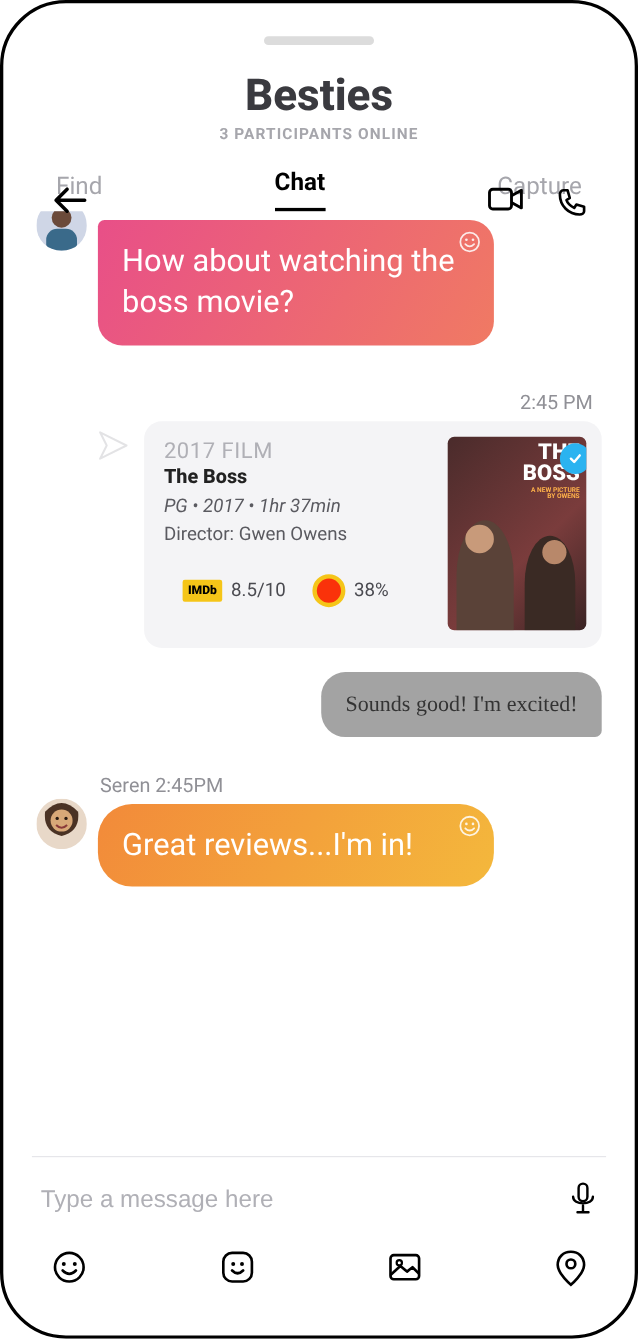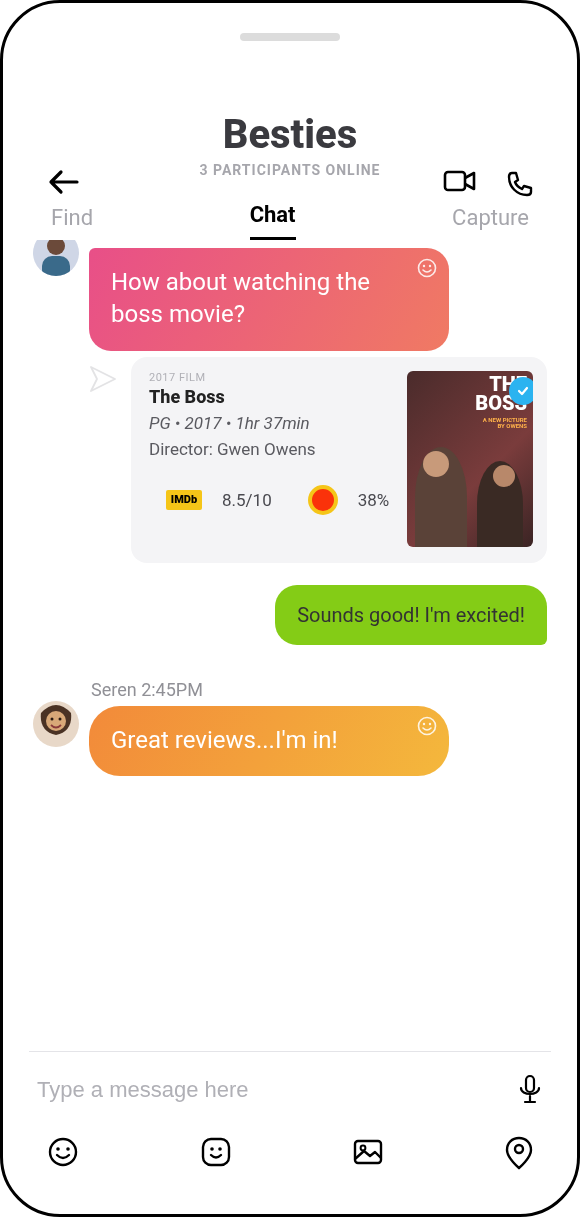--- a/index.html
+++ b/index.html
@@ -26,21 +26,21 @@
     position: absolute;
     top: 30px;
     left: 50%;
     transform: translateX(-50%);
     width: 100px;
     height: 8px;
     background: #dcdcdc;
     border-radius: 4px;
   }
   .header {
-    padding-top: 108px;
+    padding-top: 60px;
     text-align: center;
     position: relative;
   }
   .back-btn {
     position: absolute;
     left: 44px;
     top: 165px;
     cursor: pointer;
   }
   .video-btn { position: absolute; right: 100px; top: 165px; cursor: pointer; }
@@ -86,21 +86,21 @@
     border-radius: 50%;
     flex-shrink: 0;
     margin-right: 10px;
     overflow: hidden;
   }
   .avatar.cut { margin-top: -18px; }
   .bubble {
     border-radius: 22px;
     padding: 18px 22px 20px 22px;
     color: #fff;
-    font-size: 24px;
+    font-size: 28px;
     line-height: 1.35;
     position: relative;
     max-width: 360px;
   }
   .bubble .emoji-btn {
     position: absolute;
     top: 10px;
     right: 12px;
     opacity: 0.85;
   }
@@ -133,25 +133,25 @@
   }
   .movie-card {
     flex: 1;
     background: #f4f4f6;
     border-radius: 16px;
     display: flex;
     padding: 14px 14px 16px 18px;
     position: relative;
   }
   .movie-info { flex: 1; padding-right: 10px; }
-  .movie-tag { font-size: 11px; color: #b0b0b6; letter-spacing: 0.5px; }
+  .movie-tag { font-size: 20px; color: #b0b0b6; letter-spacing: 0.5px; }
   .movie-title { font-size: 18px; font-weight: 800; color: #222; margin-top: 2px; }
   .movie-meta { font-size: 17px; color: #5a5a60; margin-top: 6px; font-style: italic; }
   .movie-dir  { font-size: 17px; color: #5a5a60; margin-top: 6px; }
-  .ratings { display: flex; align-items: center; gap: 20px; margin-top: 26px; padding-left: 17px; }
+  .ratings { display: flex; align-items: center; gap: 8px; margin-top: 26px; padding-left: 17px; }
   .imdb-badge {
     width: 36px; height: 20px; background: #f5c518;
     color: #000; font-size: 11px; font-weight: 900;
     display: flex; align-items: center; justify-content: center;
     border-radius: 2px;
   }
   .rating-val { font-size: 17px; color: #4a4a50; margin-right: 16px; }
   .rt-badge {
     width: 22px; height: 22px; background: #fa320a;
     border-radius: 50%; border: 4px solid #f5c518;
@@ -180,27 +180,28 @@
     position: absolute; top: 6px; right: -6px;
     width: 28px; height: 28px; background: #2bb3f0;
     border-radius: 50%; display: flex; align-items: center; justify-content: center;
     transform: translateX(-2px);
   }
   .poster-people {
     position: absolute; bottom: 0; left: 0; right: 0; height: 110px;
   }
   .reply-row { display: flex; justify-content: flex-end; margin-top: 22px; }
   .reply-bubble {
-    background: #84cc16;
+    background: #a3a3a3;
     color: #333;
     font-size: 20px;
     padding: 18px 22px;
     border-radius: 22px;
     border-bottom-right-radius: 6px;
     max-width: 360px;
+    font-family: Liberation Serif, serif;
   }
   .msg2-row { display: flex; align-items: flex-start; margin-top: 34px; }
   .msg2-meta { color: #909096; font-size: 18px; margin-bottom: 6px; margin-left: 2px; }
   .divider { height: 1px; background: #e4e4e8; margin: 26px 26px 0 26px; }
   .composer {
     padding: 22px 34px 0 34px;
   }
   .composer-input-row {
     display: flex;
     align-items: center;
@@ -276,20 +277,21 @@
             <circle cx="10" cy="10" r="8.5" stroke="#fff" stroke-width="1.6" fill="none"></circle>
             <circle cx="7" cy="8" r="1.2" fill="#fff"></circle>
               <circle cx="13" cy="8" r="1.2" fill="#fff"></circle>
             <path d="M6 12 Q10 16 14 12" stroke="#fff" stroke-width="1.6" fill="none" stroke-linecap="round"></path>
           </svg>
         </div>
         <span>How about watching the boss movie?</span>
       </div>
     </div>
 
+    <div class="timestamp-right">2:45 PM</div>
 
     <div class="card-row">
       <svg class="send-icon" width="28" height="28" viewBox="0 0 28 28">
         <path d="M2 2 L26 14 L2 26 L8 14 Z" stroke="#b0b0b6" stroke-width="1.8" fill="none" stroke-linejoin="round"></path>
       </svg>
       <div class="movie-card">
         <div class="movie-info">
           <div class="movie-tag">2017 FILM</div>
           <div class="movie-title">The Boss</div>
           <div class="movie-meta">PG • 2017 • 1hr 37min</div>

